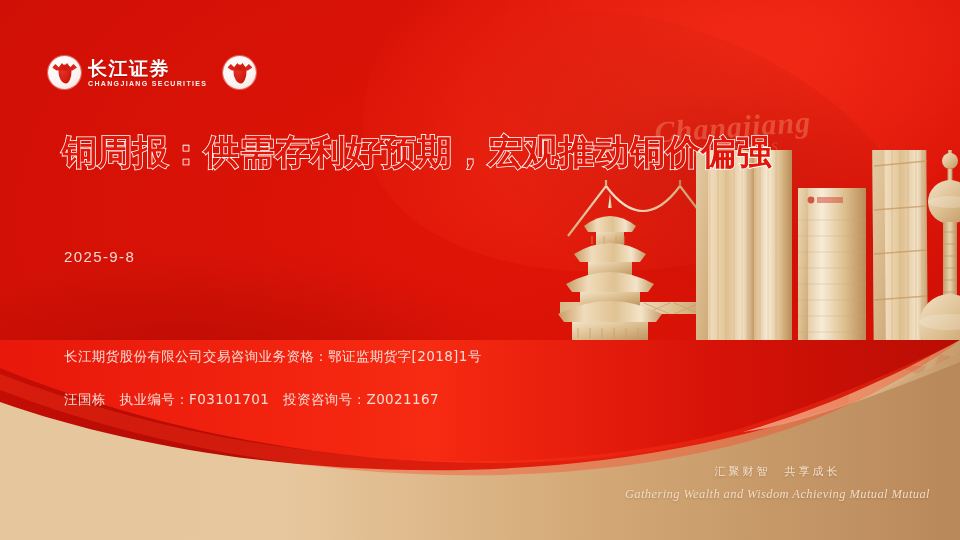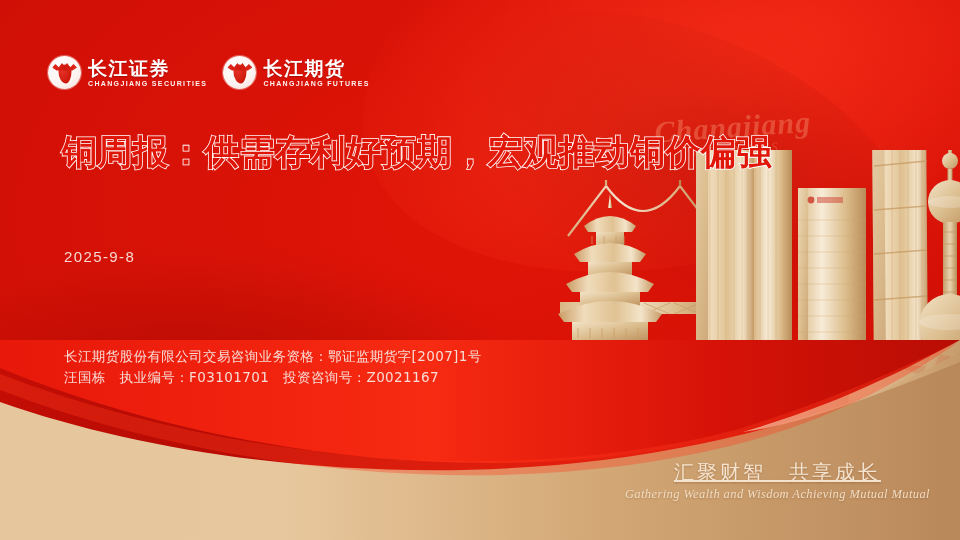--- a/index.html
+++ b/index.html
@@ -115,43 +115,42 @@
     text-align:center;
   }
 
   .disclaimer {
     position:absolute; left:64px; top:348px;
     font-size:13.5px; color:#f7dcd6; letter-spacing:.4px;
     white-space:nowrap;
     font-family:"DejaVu Sans","Liberation Sans",sans-serif;
   }
   .analyst {
-    position:absolute; left:64px; top:369px;
+    position:absolute; left:64px; top:391px;
     font-size:13.5px; color:#f7dcd6; letter-spacing:.4px;
     white-space:nowrap;
     font-family:"DejaVu Sans","Liberation Sans",sans-serif;
   }
 
   
   .skyline { position:absolute; left:548px; right:0; top:150px; height:275px; }
   .skyline svg { display:block; width:100%; height:100%; }
 
   
   .waves { position:absolute; left:0; right:0; bottom:0; height:200px; }
   .waves svg { display:block; width:100%; height:100%; }
 
   .tagline {
     position:absolute; right:30px; bottom:36px; text-align:center;
     pointer-events:none;
   }
   .tag-cn {
-    font-size:20px; color:#f3e3cf; letter-spacing:3px; line-height:22px;
+    font-size:11px; color:#f3e3cf; letter-spacing:3px; line-height:22px;
     font-family:"DejaVu Sans","Liberation Sans",sans-serif;
     text-shadow:0 1px 2px rgba(120,70,30,.35);
-    text-decoration:underline;
   }
   .tag-en {
     font-family:"Liberation Serif","DejaVu Serif",serif;
     font-style:italic; font-size:12.5px; letter-spacing:.4px;
     color:#f0dcc3; line-height:20px; margin-top:1px;
     text-shadow:0 1px 2px rgba(120,70,30,.3);
   }
 </style>
 </head>
 <body>
@@ -167,24 +166,20 @@
     <div class="logo-block">
       <div class="logo-mark"></div>
       <div class="logo-text">
         <div class="logo-cn">长江证券</div>
         <div class="logo-en">CHANGJIANG SECURITIES</div>
       </div>
     </div>
 
     <div class="logo-block">
       <div class="logo-mark"></div>
-      <div class="logo-text">
-        <div class="logo-cn">长江期货</div>
-        <div class="logo-en">CHANGJIANG FUTURES</div>
-      </div>
     </div>
 
   </div>
 
   <div class="watermark">
     <div class="wm-script">Changjiang</div>
     <div class="wm-sub">SECURITIES</div>
   </div>
 
   <div class="skyline">
@@ -343,21 +338,21 @@
       <path d="M960 0 C 900 32, 830 66, 742 92 C 800 86, 900 46, 960 22 Z" fill="url(#gwave2)" opacity=".9"></path>
 
       <path d="M0 28 C 230 122, 520 152, 742 92 C 840 64, 912 26, 960 0 L960 -20 L0 -20 Z" fill="url(#rwave)"></path>
 
       <path d="M0 34 C 240 126, 520 146, 735 90 C 828 62, 905 26, 958 2 C 900 44, 820 84, 730 106 C 510 160, 230 138, 0 50 Z" fill="#ff3a1d" opacity=".35"></path>
     </svg>
   </div>
 
   <div class="title">铜周报：供需存利好预期，宏观推动铜价偏强</div>
   <div class="date">2025-9-8</div>
-  <div class="disclaimer">长江期货股份有限公司交易咨询业务资格：鄂证监期货字[2007]1号</div>
+  <div class="disclaimer">长江期货股份有限公司交易咨询业务资格：鄂证监期货字[2018]1号</div>
   <div class="analyst">汪国栋　执业编号：F03101701　投资咨询号：Z0021167</div>
 
   <div class="tagline">
     <div class="tag-cn">汇聚财智　共享成长</div>
     <div class="tag-en">Gathering Wealth and Wisdom Achieving Mutual Mutual</div>
   </div>
 
 </div>
 
 </body></html>

